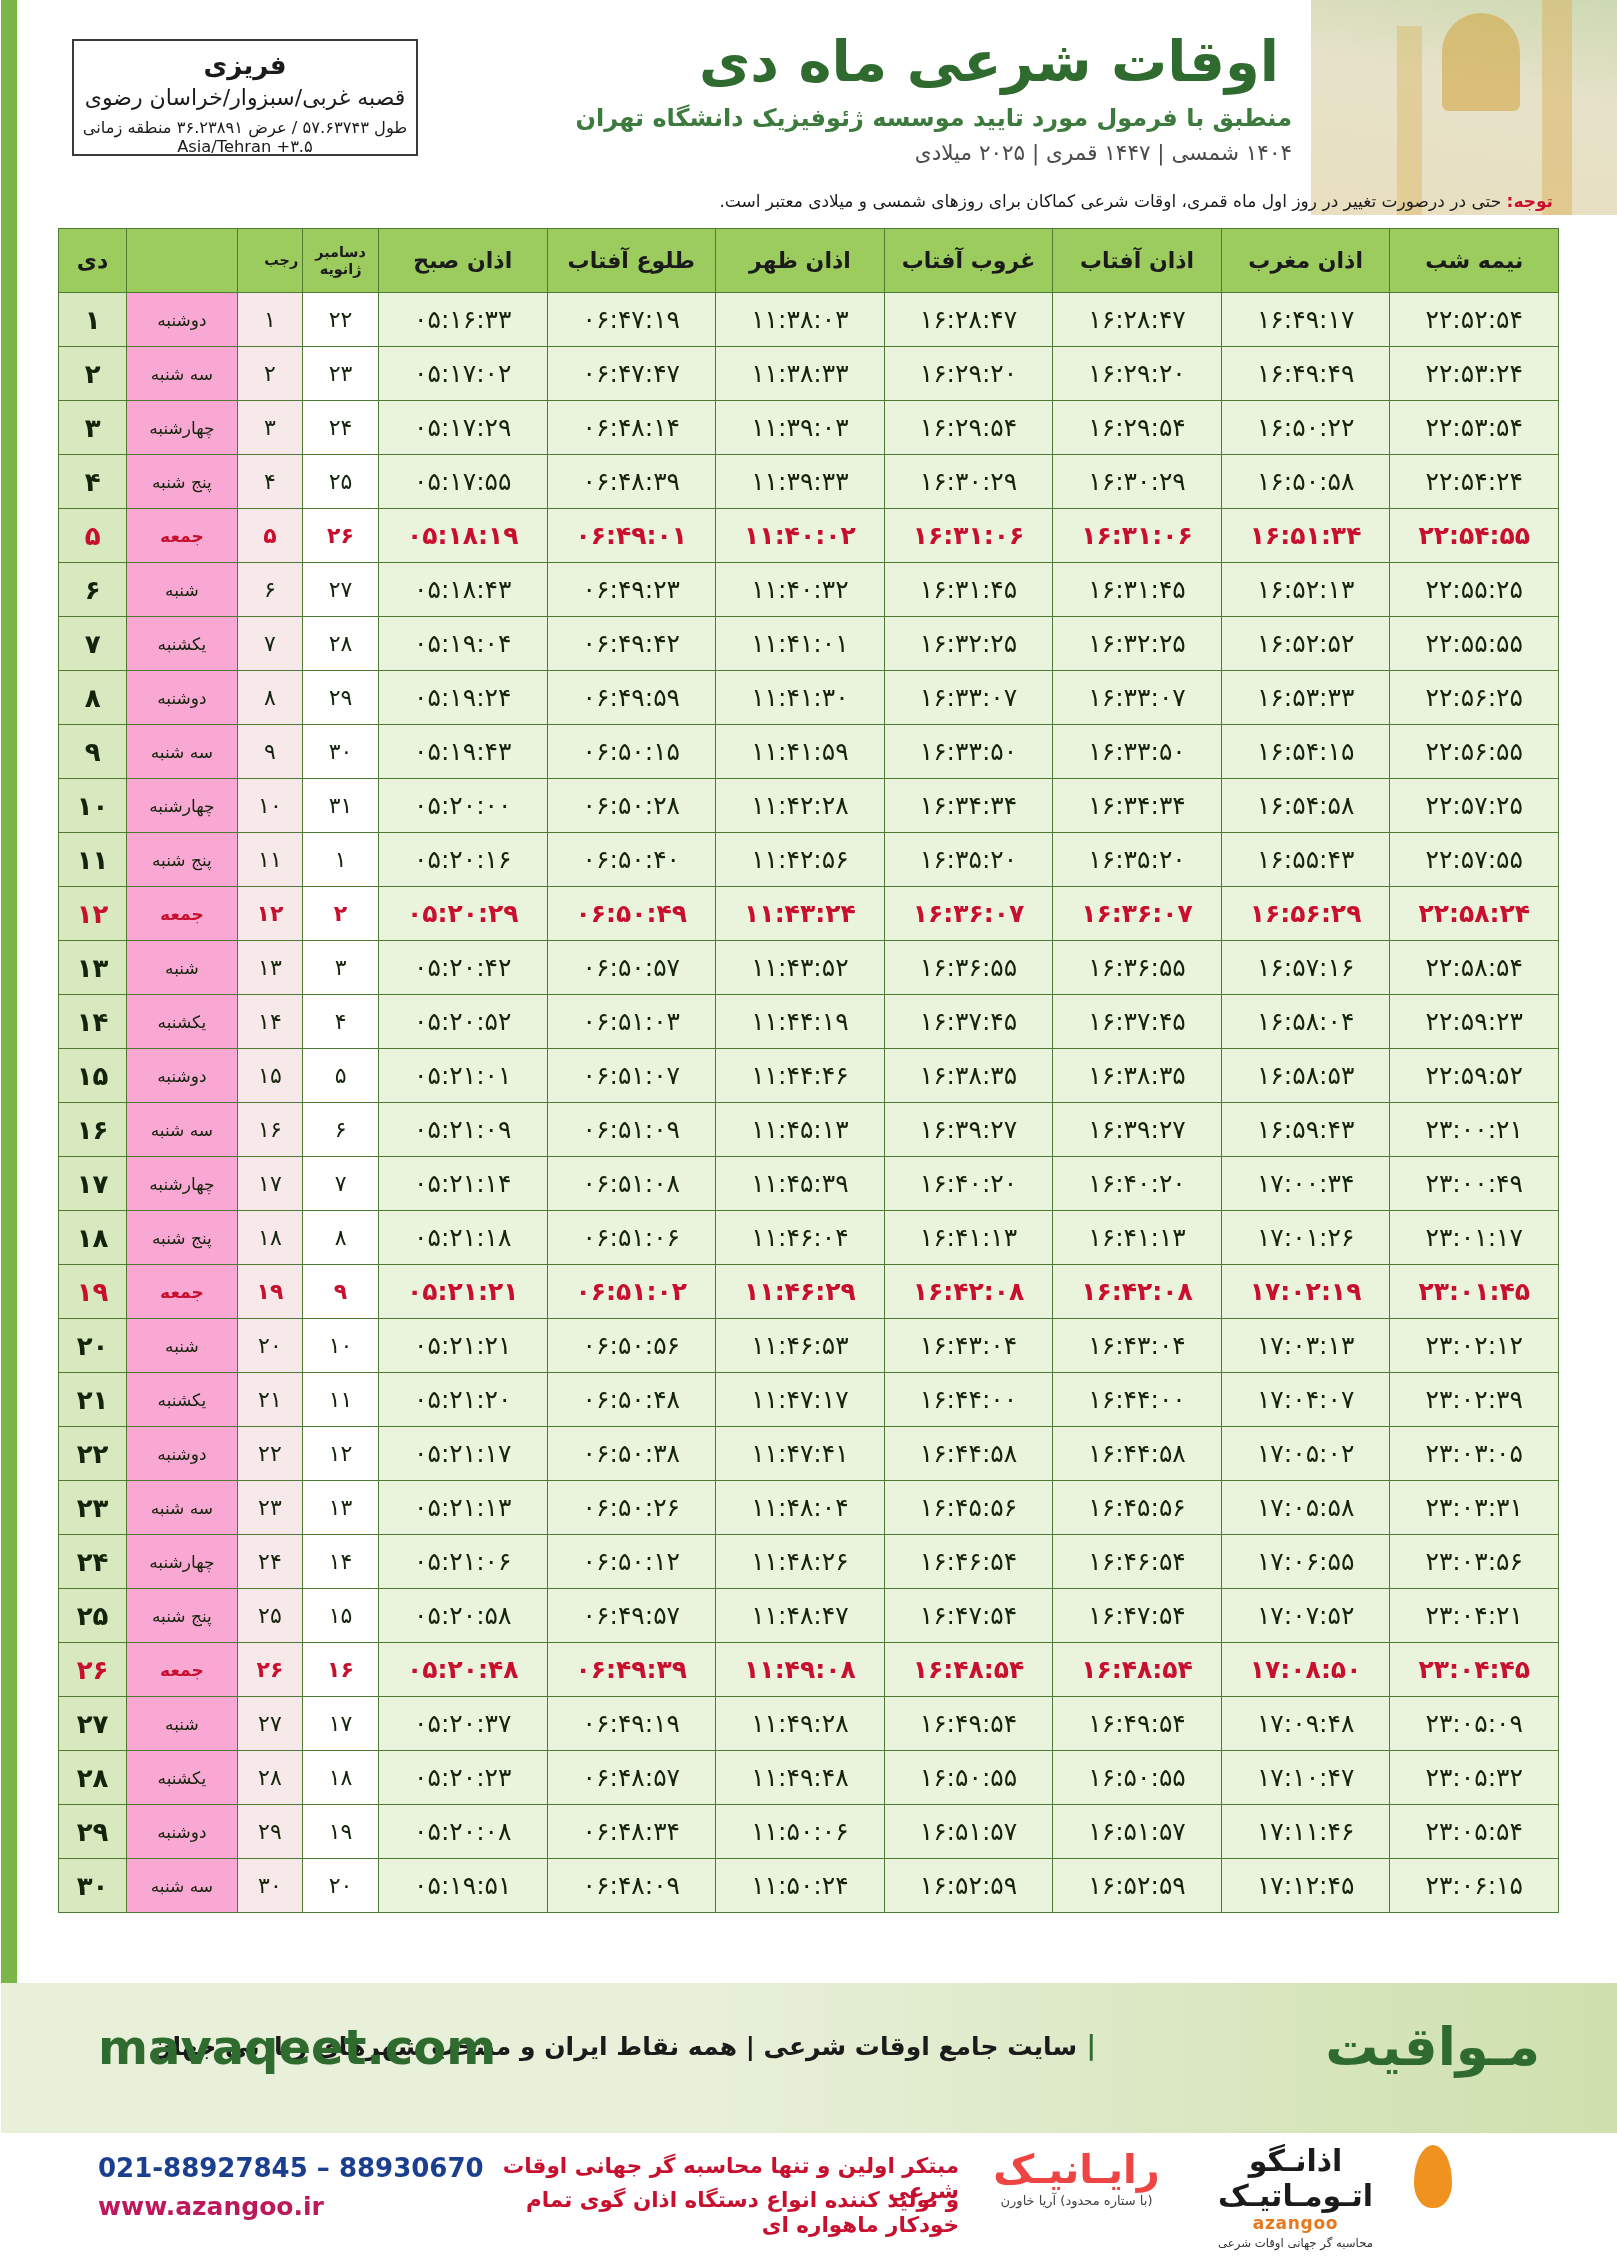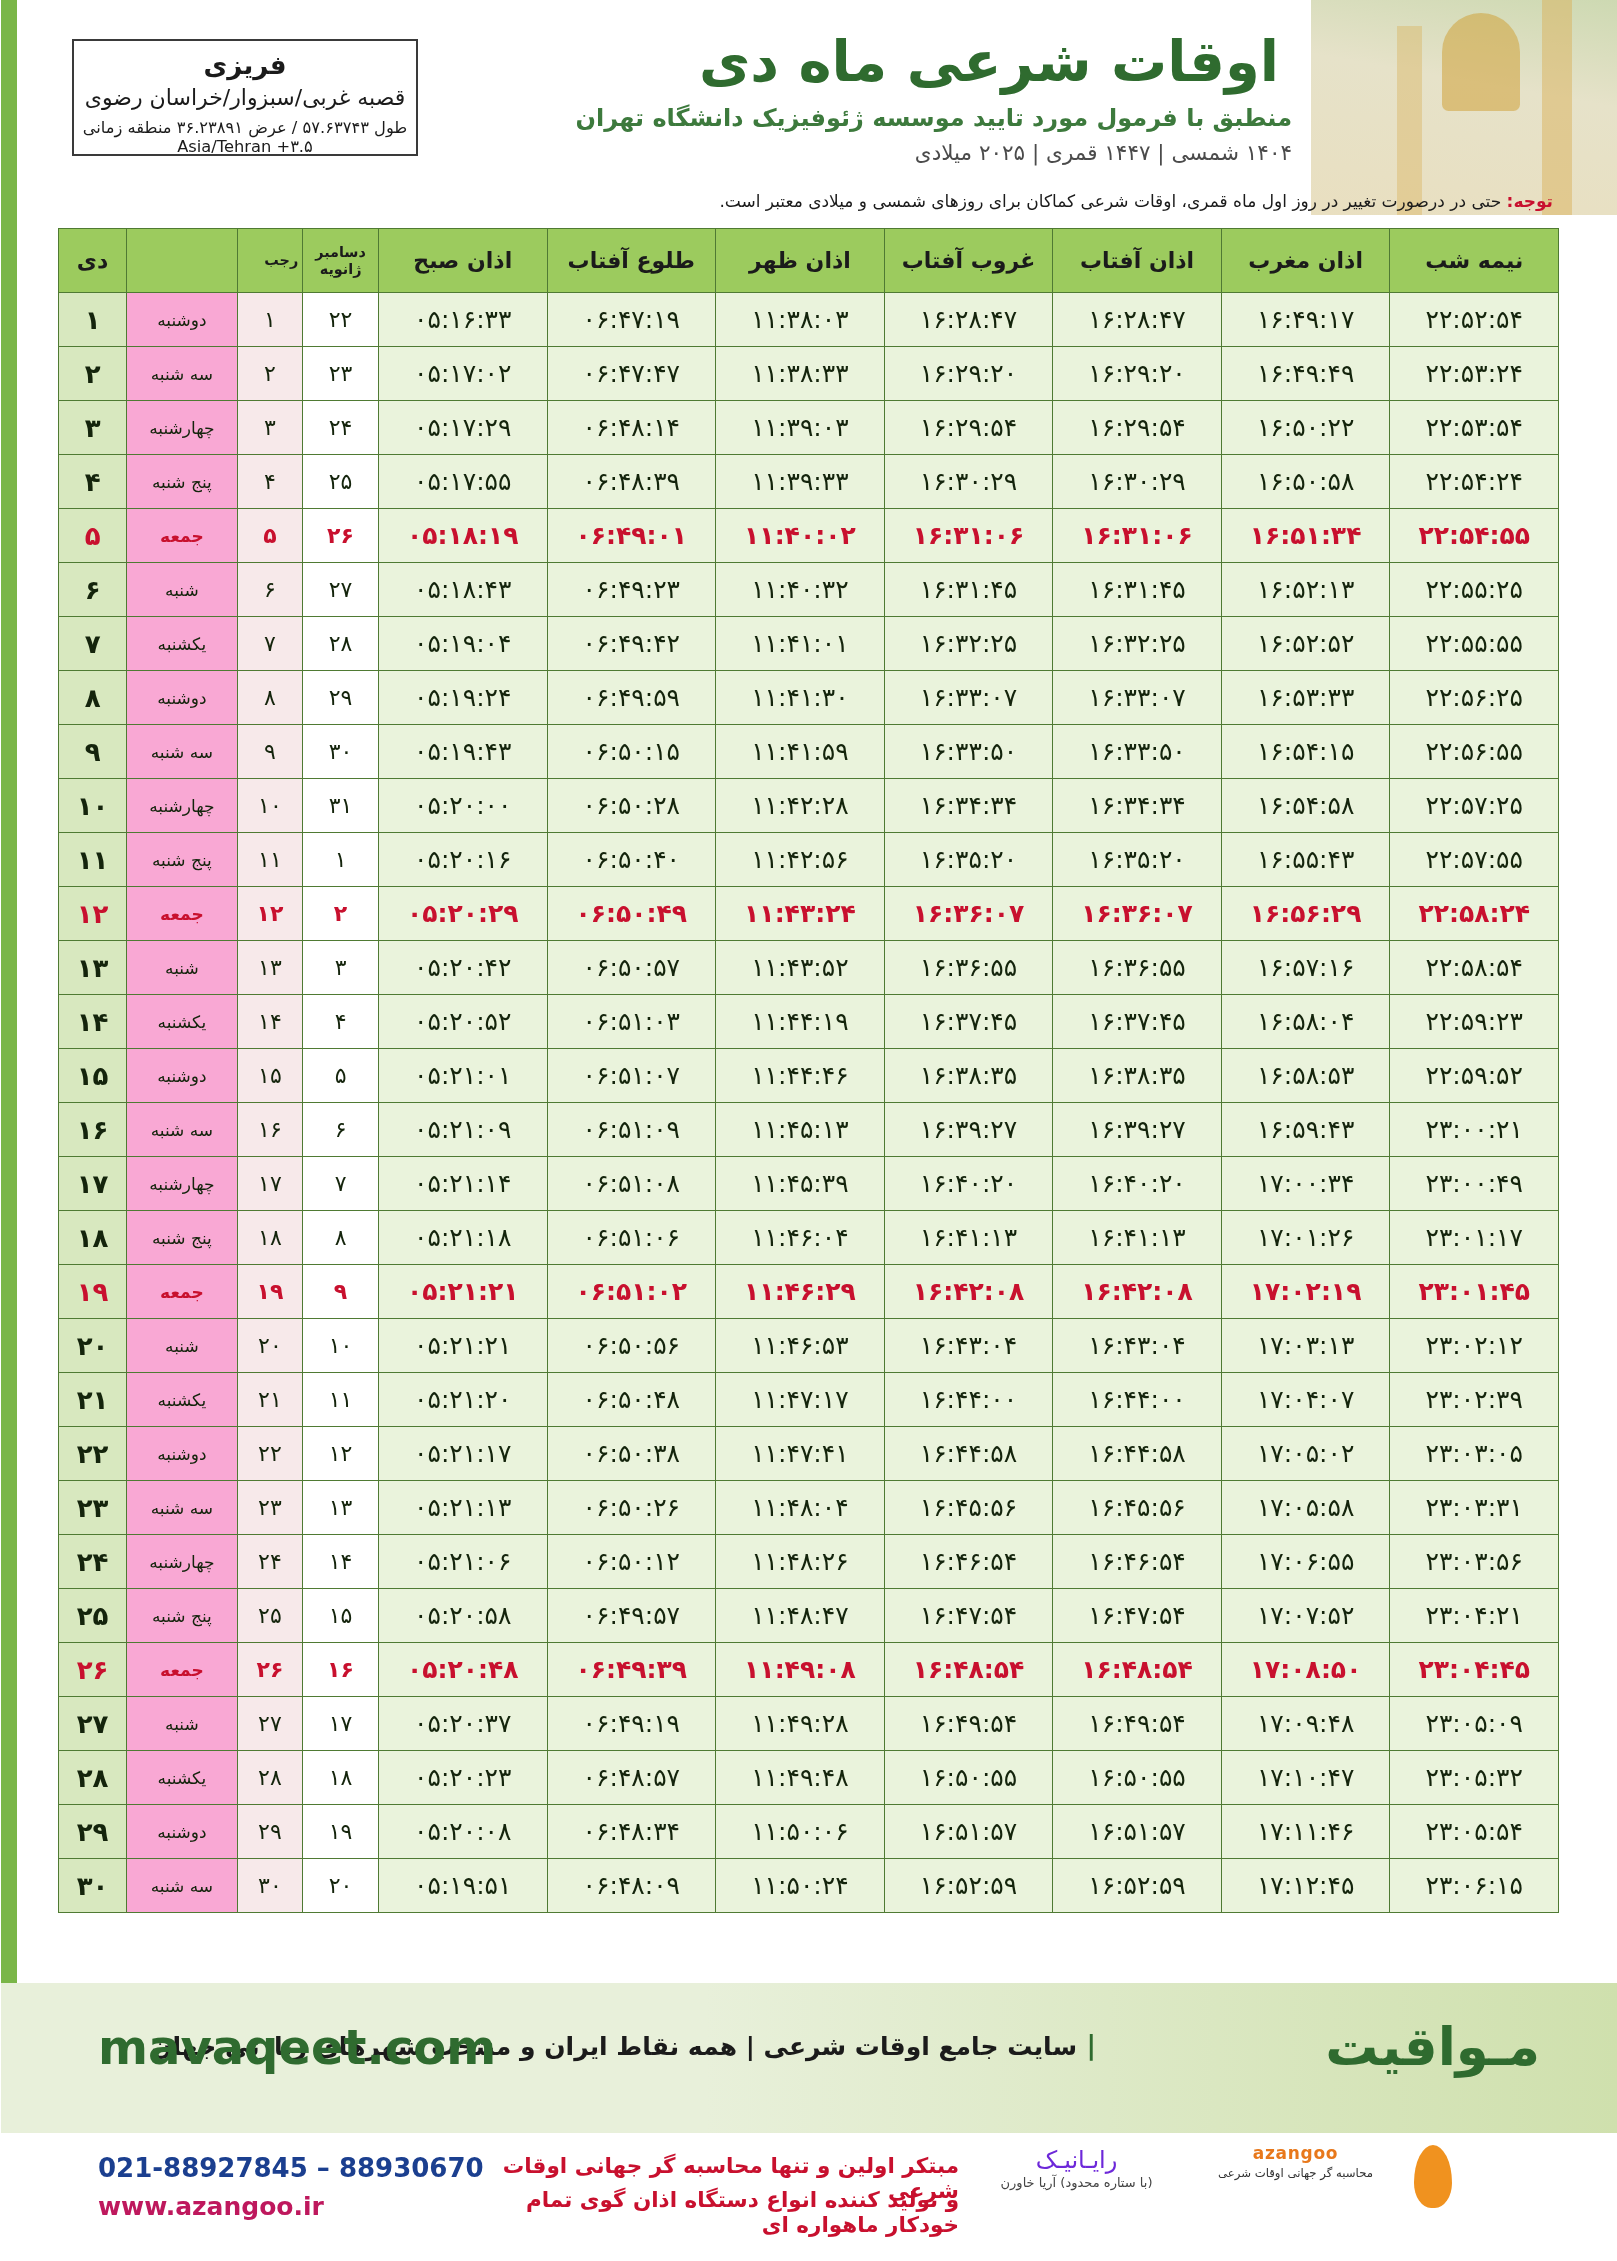--- a/index.html
+++ b/index.html
@@ -122,21 +122,21 @@
   .foot-red1{
     position:absolute;right:659px;top:2153px;font-size:21.5px;color:#c8102e;font-weight:bold;text-align:right;width:457px;
   }
   .foot-red2{
     position:absolute;right:659px;top:2187px;font-size:21.5px;color:#c8102e;font-weight:bold;text-align:right;width:457px;
   }
   .logo-rayanic{
     position:absolute;right:450px;top:2146px;width:183px;height:78px;
     text-align:center;
   }
-  .logo-rayanic .lr-main{font-size:24px;font-weight:normal;color:#6d28d9;}
+  .logo-rayanic .lr-main{font-size:40px;font-weight:bold;color:#ef4444;}
   .logo-rayanic .lr-sub{font-size:13px;color:#444;margin-top:1.3px;}
   .logo-azangoo{
     position:absolute;right:215px;top:2143px;width:215px;height:85px;text-align:center;
   }
   .logo-azangoo .az-fa{font-size:30px;font-weight:bold;color:#1b1b1b;}
   .logo-azangoo .az-en{font-size:17px;font-weight:bold;color:#e8781b;letter-spacing:0.7px;}
   .logo-azangoo .az-sub{font-size:11.7px;color:#333;margin-top:2.6px;}
   .az-flame{
     position:absolute;right:166px;top:2145px;width:38px;height:63px;
     background:#f0921f;border-radius:50% 50% 45% 45%/60% 60% 40% 40%;
@@ -595,18 +595,19 @@
   <div class="foot-red1">مبتکر اولین و تنها محاسبه گر جهانی اوقات شرعی</div>
   <div class="foot-red2">و تولید کننده انواع دستگاه اذان گوی تمام خودکار ماهواره ای</div>
 
   <div class="logo-rayanic">
     <div class="lr-main">رایـانیـک</div>
     <div class="lr-sub">(با ستاره محدود) آریا خاورن</div>
   </div>
 
   <div class="az-flame"></div>
   <div class="logo-azangoo">
+    <div class="az-fa">اذانـگو اتـومـاتیـک</div>
     <div class="az-en">azangoo</div>
     <div class="az-sub">محاسبه گر جهانی اوقات شرعی</div>
   </div>
 
 </div>
 
 
 </body></html>

